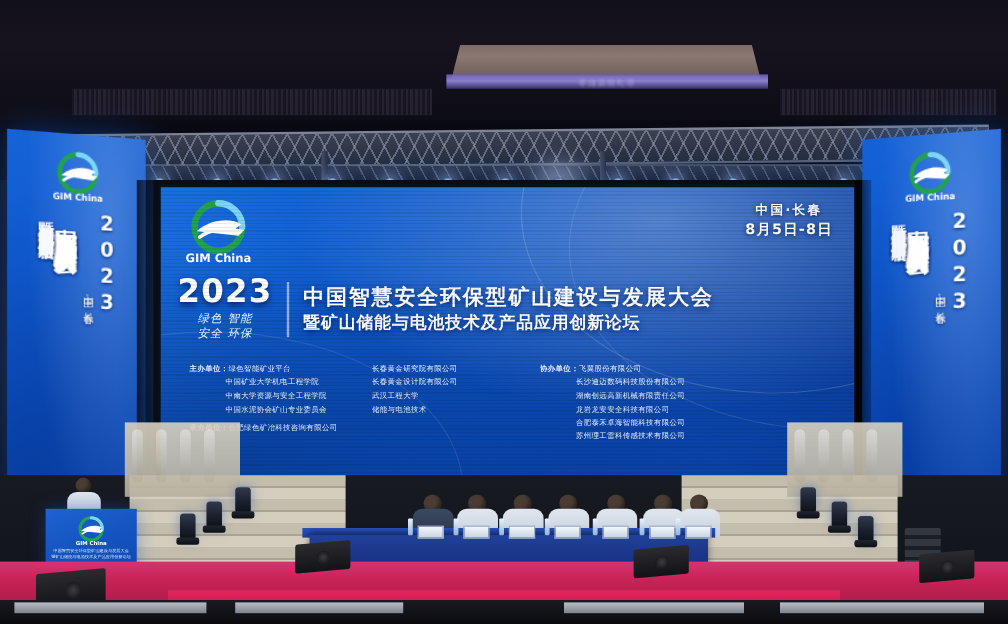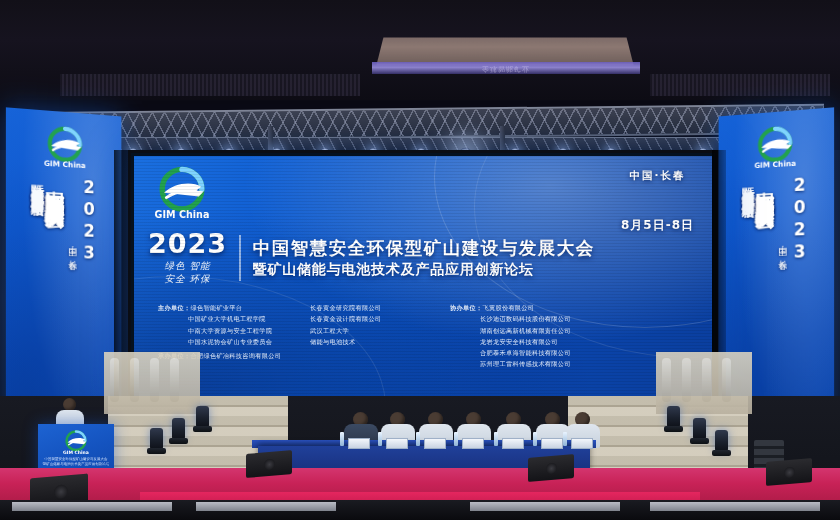--- a/index.html
+++ b/index.html
@@ -80,21 +80,21 @@
   .scr-a1{left:300px;top:-130px;width:420px;height:300px;}
   .scr-a2{left:340px;top:-100px;width:430px;height:300px;border-color:rgba(255,255,255,.11);}
   .scr-a3{left:-170px;top:120px;width:420px;height:260px;border-color:rgba(255,255,255,.10);}
   .scr-pix{position:absolute;inset:0;opacity:.16;
     background:repeating-linear-gradient(0deg,rgba(0,0,0,.5) 0 1px,rgba(0,0,0,0) 1px 3px);}
 
   .s-logo{position:absolute;left:12px;top:10px;width:72px;height:56px;}
   .s-dateline{position:absolute;right:18px;top:12px;text-align:center;color:#fff;
     line-height:1.45;text-shadow:0 1px 4px rgba(0,25,80,.85);}
   .s-city{font-size:10.5px;letter-spacing:2px;font-weight:700;}
-  .s-date{font-size:12px;letter-spacing:1px;font-weight:700;margin-top:34px;}
+  .s-date{font-size:12px;letter-spacing:1px;font-weight:700;}
 
   .s-titleblock{position:absolute;left:14px;top:74px;right:12px;display:flex;align-items:center;gap:8px;}
   .s-year{color:#fff;text-align:center;flex:0 0 auto;}
   .s-year .yr{font-size:27px;font-weight:700;letter-spacing:1px;line-height:1;
     text-shadow:0 2px 5px rgba(0,25,80,.8);}
   .s-year .slogan{margin-top:3px;font-size:9.5px;line-height:1.35;letter-spacing:1px;
     font-family:"DejaVu Serif","Liberation Serif",serif;font-style:italic;opacity:.97;}
   .s-div{flex:0 0 auto;width:1.5px;height:46px;background:rgba(255,255,255,.55);margin:0 4px;}
   .s-titles{flex:1 1 auto;color:#fff;}
   .s-t1{font-size:17.5px;font-weight:700;letter-spacing:1.5px;line-height:1.15;white-space:nowrap;

